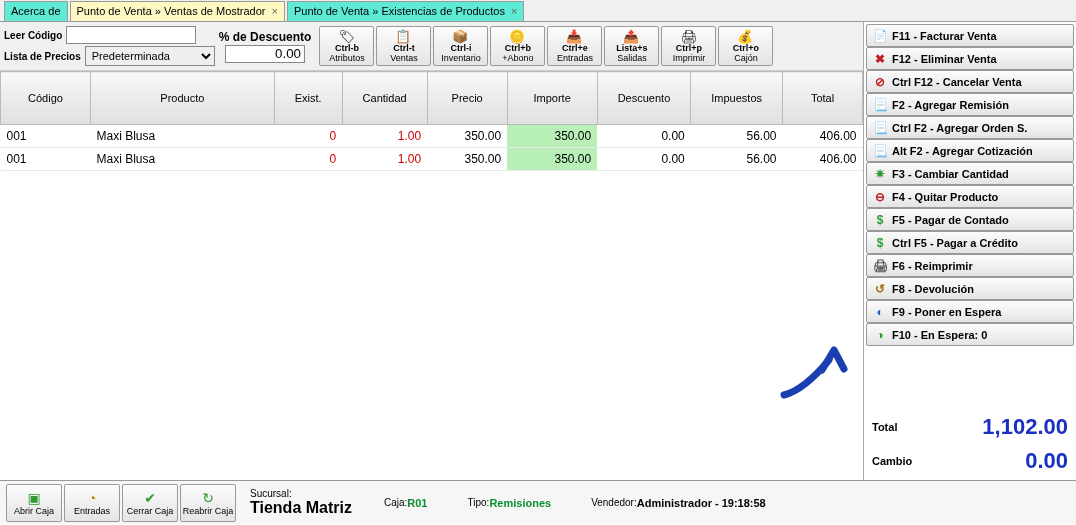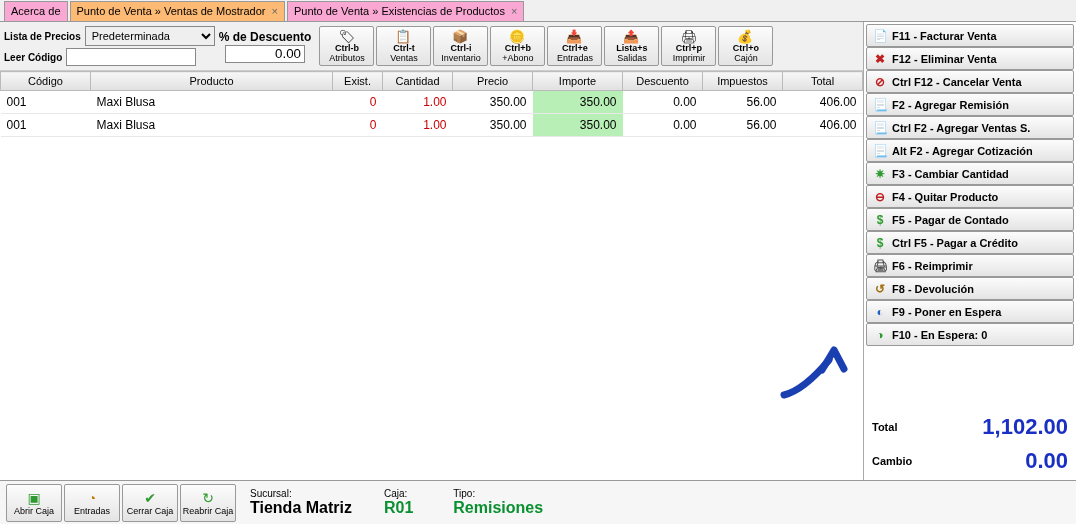--- a/index.html
+++ b/index.html
@@ -17,28 +17,28 @@
     align-items: center;
     height: 22px;
     border-bottom: 1px solid #999;
     background: #f0f0f0;
     padding: 0 4px;
   }
   .tab {
     padding: 2px 6px;
     border: 1px solid #999;
     border-bottom: none;
-    background: #f9a8d4;
+    background: #5eead4;
     margin-right: 2px;
     display: flex;
     align-items: center;
     height: 20px;
     cursor: pointer;
   }
-  .tab.active { background: #fdba74; }
+  .tab.active { background: #fef9c3; }
   .tab .close { margin-left: 6px; color: #666; }
   .main-layout { display: flex; height: 458px; }
   .left-pane { flex: 1; display: flex; flex-direction: column; border-right: 1px solid #aaa; }
   .config-row {
     display: flex;
     align-items: center;
     padding: 4px;
     gap: 4px;
     background: #f0f0f0;
     border-bottom: 1px solid #ccc;
@@ -71,21 +71,21 @@
     cursor: pointer;
   }
   .tb-btn .ic { font-size: 13px; line-height: 1; }
   .tb-btn .k { font-weight: bold; }
   .grid { flex: 1; overflow: auto; }
   .grid table { width: 100%; border-collapse: collapse; }
   .grid th {
     background: linear-gradient(#f7f7f7,#e0e0e0);
     border: 1px solid #bbb;
     font-weight: normal;
-    padding: 3px;
+    padding: 20px;
     font-size: 11px;
   }
   .grid td {
     padding: 4px 6px;
     border-bottom: 1px solid #e8e8e8;
     font-size: 12px;
     white-space: nowrap;
   }
   .grid td.num { text-align: right; }
   .grid .exist0 { color: #c00; text-align: right; }
@@ -139,23 +139,23 @@
     align-items: center;
     justify-content: center;
     font-size: 9px;
     cursor: pointer;
   }
   .sb-btn .ic { font-size: 14px; }
   .sb-info { display: flex; flex-direction: column; margin-left: 12px; }
   .sb-info .lbl { font-size: 10px; }
   .sb-info .val { font-size: 16px; font-weight: bold; }
   .sb-group { display: flex; margin-left: 30px; gap: 40px; }
-  .sb-col { display: flex; flex-direction: column; }
+  .sb-col { display: flex; }
   .sb-col .lbl { font-size: 10px; }
-  .sb-col .val { font-size: 16px; font-weight: bold; }
+  .sb-col .val { font-size: 11px; font-weight: bold; }
   .green { color: #0a9030; }
   .arrow {
     position: absolute;
     right: 212px;
     bottom: 120px;
     pointer-events: none;
   }
 </style>
 </head>
 <body>
@@ -166,28 +166,28 @@
       <div class="tab active">Punto de Venta » Ventas de Mostrador<span class="close">×</span></div>
       <div class="tab">Punto de Venta » Existencias de Productos<span class="close">×</span></div>
     </div>
 </div>
 
 <div class="main-layout">
   <div class="left-pane">
     <div class="config-row">
       <div class="config-left">
         <div class="config-field">
+          <label>Leer Código</label>
+          <input class="code" style="">
+        </div>
+        <div class="config-field">
           <label>Lista de Precios</label>
           <select>
             <option>Predeterminada</option>
           </select>
-        </div>
-        <div class="config-field">
-          <label>Leer Código</label>
-          <input class="code" style="">
         </div>
       </div>
       <div class="discount-box">
         <label>% de Descuento</label>
         <input value="0.00" style="">
       </div>
       <div class="tb-buttons" id="toolbar-buttons">
           <div class="tb-btn">
             <span class="ic">🏷</span>
             <span class="k">Ctrl-b</span>
@@ -285,21 +285,21 @@
         <div class="act-btn">
           <span class="ic" style="color:#c02020">⊘</span>
           <span>Ctrl F12 - Cancelar Venta</span>
         </div>
         <div class="act-btn">
           <span class="ic" style="color:#3a7ad0">📃</span>
           <span>F2 - Agregar Remisión</span>
         </div>
         <div class="act-btn">
           <span class="ic" style="color:#3a7ad0">📃</span>
-          <span>Ctrl F2 - Agregar Ventas S.</span>
+          <span>Ctrl F2 - Agregar Orden S.</span>
         </div>
         <div class="act-btn">
           <span class="ic" style="color:#3a7ad0">📃</span>
           <span>Alt F2 - Agregar Cotización</span>
         </div>
         <div class="act-btn">
           <span class="ic" style="color:#2f9a2f">✷</span>
           <span>F3 - Cambiar Cantidad</span>
         </div>
         <div class="act-btn">
@@ -369,19 +369,23 @@
   </div>
   <div class="sb-group">
     <div class="sb-col">
       <span class="lbl">Caja:</span>
       <span class="val green">R01</span>
     </div>
     <div class="sb-col">
       <span class="lbl">Tipo:</span>
       <span class="val green">Remisiones</span>
     </div>
+    <div class="sb-col">
+      <span class="lbl">Vendedor:</span>
+      <span class="val">Administrador - 19:18:58</span>
+    </div>
   </div>
 </div>
 
 <svg class="arrow" width="90" height="70" viewBox="0 0 90 70">
   <path d="M 10 60 Q 30 55 55 25" stroke="#1a3fb0" stroke-width="7" fill="none" stroke-linecap="round"></path>
   <path d="M 48 35 L 60 15 L 70 34" stroke="#1a3fb0" stroke-width="7" fill="none" stroke-linecap="round" stroke-linejoin="round"></path>
 </svg>
 
 </body></html>

